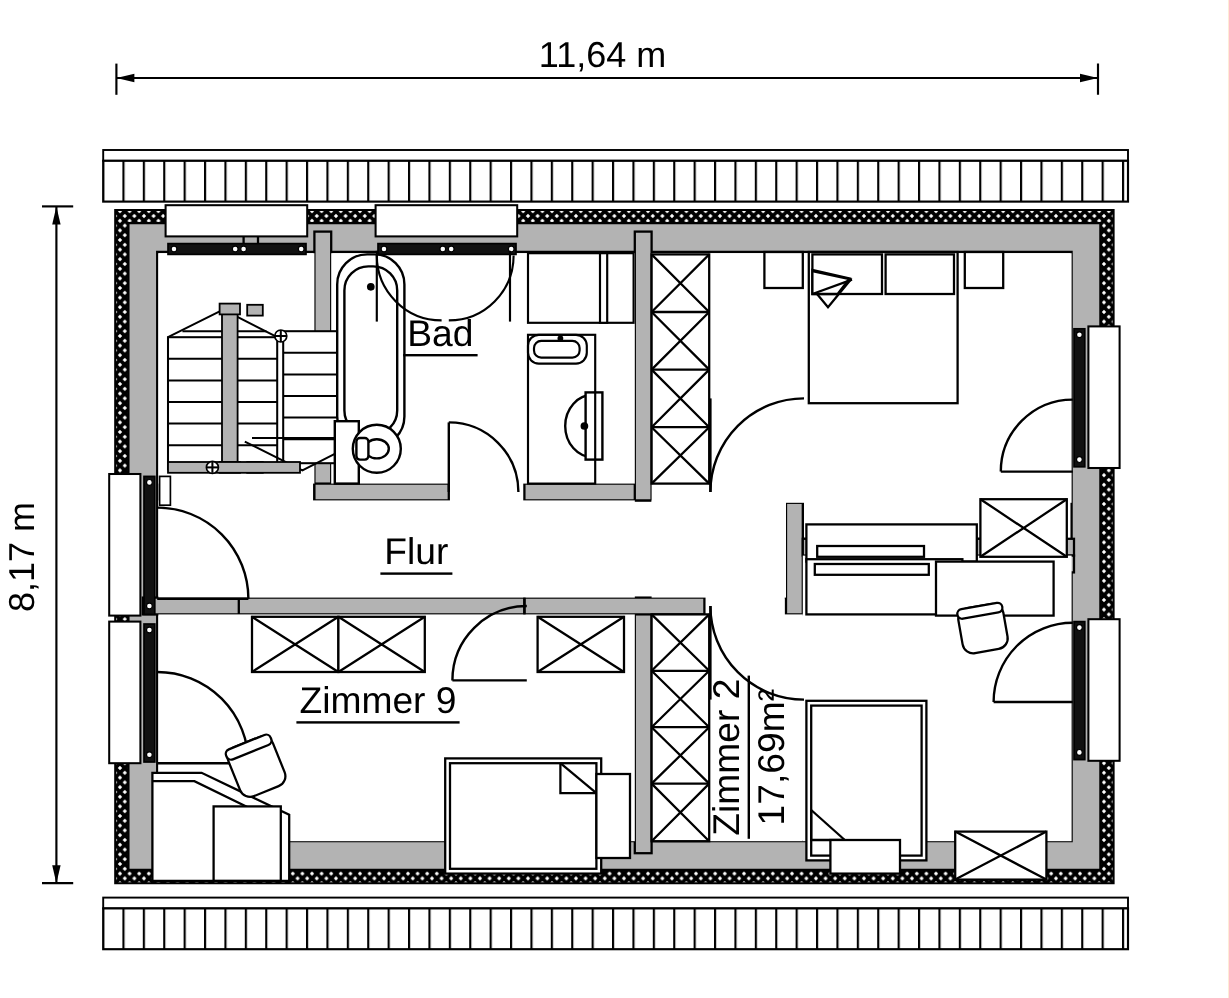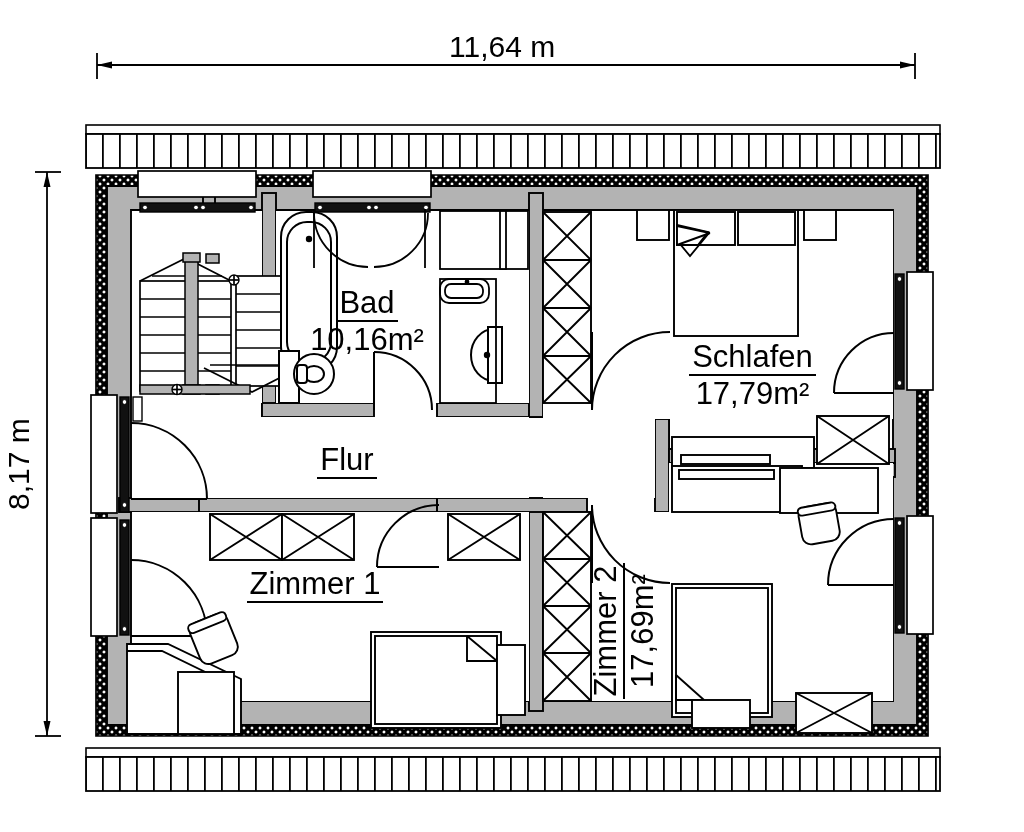--- a/index.html
+++ b/index.html
@@ -397,36 +397,31 @@
       <rect x="800" y="505" width="38" height="38" rx="9"></rect>
       <rect x="800" y="505" width="38" height="8" rx="4"></rect>
     </g>
 
   </svg>
 
   <div class="dim-text" style="left:449px; top:30px;">11,64 m</div>
 
   <div class="dim-text vert" style="left:2px; top:510px;">8,17 m</div>
 
-  <div class="room-label" style="left:272px; top:262px; width:190px;margin-top:25px;">
+  <div class="room-label" style="left:272px; top:262px; width:190px;">
     <span class="room-name">Bad</span>
-    <span class="room-area">10,16m²</span>
   </div>
 
   <div class="room-label" style="left:252px; top:444px; width:190px;">
     <span class="room-name">Flur</span>
   </div>
 
-  <div class="room-label" style="left:655px; top:341px; width:195px;">
-    <span class="room-name">Schlafen</span>
-    <span class="room-area">17,79m²</span>
-  </div>
 
   <div class="room-label" style="left:215px; top:568px; width:200px;">
-    <span class="room-name">Zimmer 1</span>
+    <span class="room-name">Zimmer 9</span>
   </div>
 
   <div class="room-label rot" style="left:590px; top:731px; width:200px;">
     <span class="room-name">Zimmer 2</span>
     <span class="room-area">17,69m²</span>
   </div>
 
 </div>
 
 </body></html>

